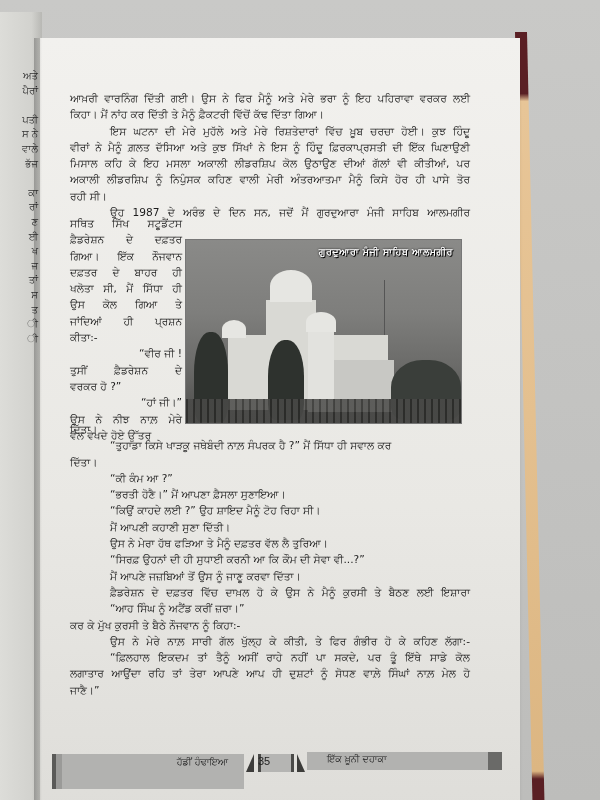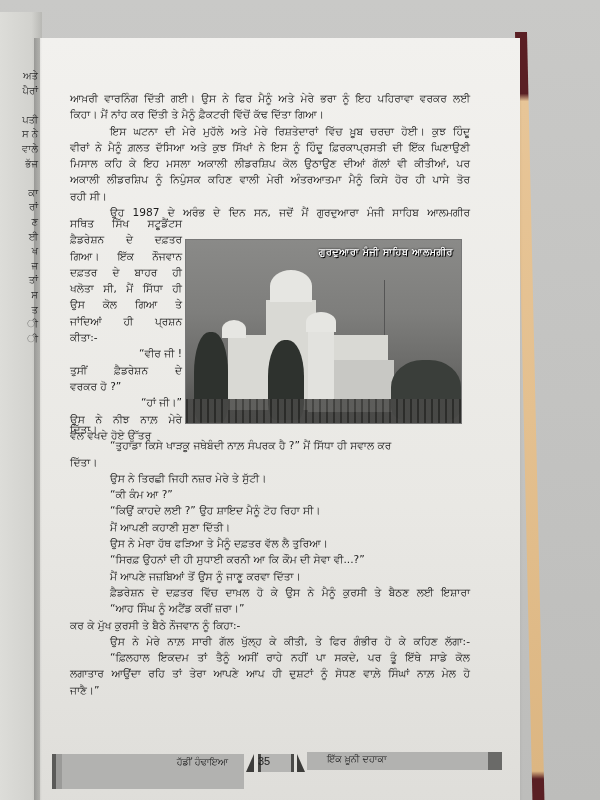--- a/index.html
+++ b/index.html
@@ -158,22 +158,22 @@
   <div class="tree" style="left:82px;top:100px;width:36px;height:80px;"></div>
   <div class="tree" style="left:205px;top:120px;width:70px;height:60px;background:#3a3e3a;"></div>
   <div class="fence"></div>
   <div class="caption">ਗੁਰਦੁਆਰਾ ਮੰਜੀ ਸਾਹਿਬ ਆਲਮਗੀਰ</div>
 </div>
 
 <div class="body-text">
   <div class="line">ਦਿੱਤਾ।</div>
   <div class="line indent">“ਤੁਹਾਡਾ ਕਿਸੇ ਖਾੜਕੂ ਜਥੇਬੰਦੀ ਨਾਲ਼ ਸੰਪਰਕ ਹੈ ?”  ਮੈਂ ਸਿੱਧਾ ਹੀ ਸਵਾਲ ਕਰ</div>
   <div class="line">ਦਿੱਤਾ।</div>
-  <div class="line indent">ਉਸ ਨੇ ਤਿਰਛੀ ਜਿਹੀ ਨਜ਼ਰ ਮੇਰੇ ਤੇ ਸੁੱਟੀ।</div>
   <div class="line indent">“ਕੀ ਕੰਮ ਆ ?”</div>
+  <div class="line indent">“ਭਰਤੀ ਹੋਣੈ।”  ਮੈਂ ਆਪਣਾ ਫ਼ੈਸਲਾ ਸੁਣਾਇਆ।</div>
   <div class="line indent">“ਕਿਉਂ ਕਾਹਦੇ ਲਈ ?”  ਉਹ ਸ਼ਾਇਦ ਮੈਨੂੰ ਟੋਹ ਰਿਹਾ ਸੀ।</div>
   <div class="line indent">ਮੈਂ ਆਪਣੀ ਕਹਾਣੀ ਸੁਣਾ ਦਿੱਤੀ।</div>
   <div class="line indent">ਉਸ ਨੇ ਮੇਰਾ ਹੱਥ ਫੜਿਆ ਤੇ ਮੈਨੂੰ ਦਫ਼ਤਰ ਵੱਲ ਲੈ ਤੁਰਿਆ।</div>
   <div class="line indent">“ਸਿਰਫ਼ ਉਹਨਾਂ ਦੀ ਹੀ ਸੁਧਾਈ ਕਰਨੀ ਆ ਕਿ ਕੌਮ ਦੀ ਸੇਵਾ ਵੀ...?”</div>
   <div class="line indent">ਮੈਂ ਆਪਣੇ ਜਜ਼ਬਿਆਂ ਤੋਂ ਉਸ ਨੂੰ ਜਾਣੂ ਕਰਵਾ ਦਿੱਤਾ।</div>
   <div class="line justify indent">ਫ਼ੈਡਰੇਸ਼ਨ ਦੇ ਦਫ਼ਤਰ ਵਿੱਚ ਦਾਖ਼ਲ ਹੋ ਕੇ ਉਸ ਨੇ ਮੈਨੂੰ ਕੁਰਸੀ ਤੇ ਬੈਠਣ ਲਈ ਇਸ਼ਾਰਾ</div>
   <div class="line indent">“ਆਹ ਸਿੰਘ ਨੂੰ ਅਟੈਂਡ ਕਰੀਂ ਜ਼ਰਾ।”</div>
   <div class="line">ਕਰ ਕੇ ਮੁੱਖ ਕੁਰਸੀ ਤੇ ਬੈਠੇ ਨੌਜਵਾਨ ਨੂੰ ਕਿਹਾ:-</div>
   <div class="line justify indent">ਉਸ ਨੇ ਮੇਰੇ ਨਾਲ਼ ਸਾਰੀ ਗੱਲ ਖੁੱਲ੍ਹ ਕੇ ਕੀਤੀ, ਤੇ ਫਿਰ ਗੰਭੀਰ ਹੋ ਕੇ ਕਹਿਣ ਲੱਗਾ:-</div>
   <div class="line justify indent">“ਫ਼ਿਲਹਾਲ ਇਕਦਮ ਤਾਂ ਤੈਨੂੰ ਅਸੀਂ ਰਾਹੇ ਨਹੀਂ ਪਾ ਸਕਦੇ, ਪਰ ਤੂੰ ਇੱਥੇ ਸਾਡੇ ਕੋਲ</div>

